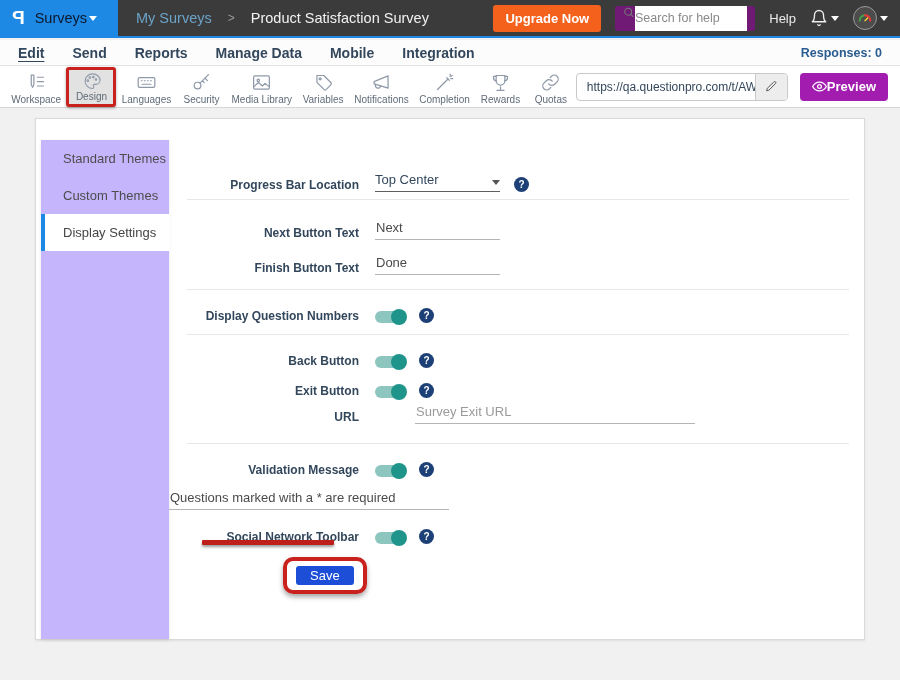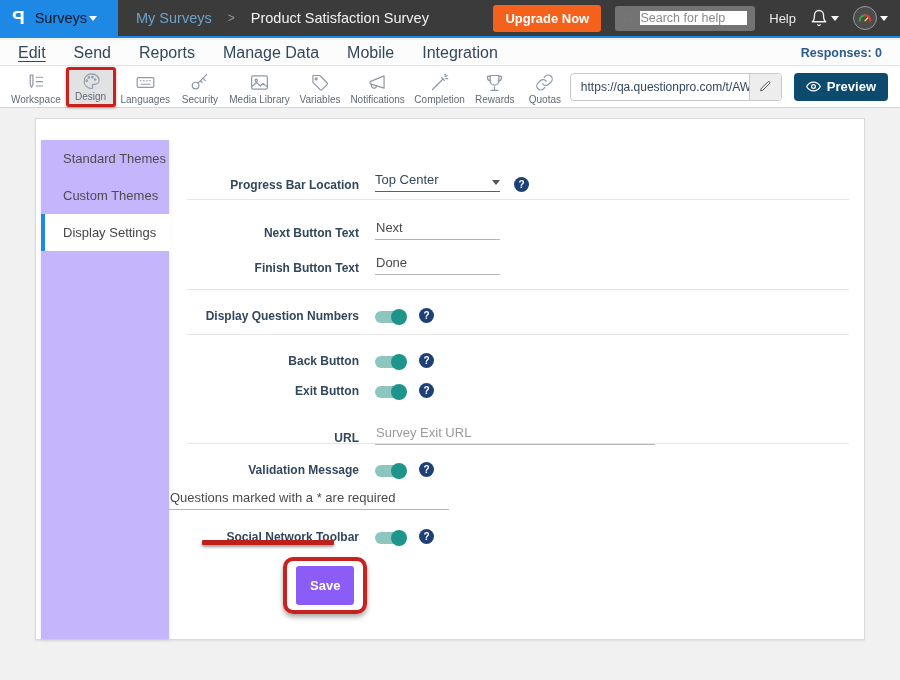--- a/index.html
+++ b/index.html
@@ -15,56 +15,56 @@
   .logo-menu { color:#0f172a; font-size:14.5px; display:flex; align-items:center; gap:2px;justify-content:flex-end; }
   .caret { width:0; height:0; border-left:4px solid transparent; border-right:4px solid transparent;
            border-top:5px solid #fff; display:inline-block; }
   .breadcrumb { display:flex; align-items:center; gap:16px; margin-left:18px; }
   .bc-root { color:#6ba3c8; font-size:14.5px; }
   .bc-sep { color:#9a9a9a; font-size:12px; }
   .bc-title { color:#f2f2f2; font-size:14.5px; }
   .header-right { margin-left:auto; display:flex; align-items:center; gap:14px; padding-right:12px; }
   .upgrade-btn { background:#f4611d; color:#fff; font-size:13px; font-weight:bold; border:none;
                  border-radius:3px; padding:6px 12px; cursor:pointer; }
-  .help-search { display:flex; align-items:center; background:#737373; border-radius:3px; height:25px;
-                 width:140px; padding:0 8px; gap:6px; }
+  .help-search { display:flex; background:#701a75; border-radius:3px; height:25px;
+                 width:140px; padding:0 8px; }
   .help-search input { border:none; outline:none; font-size:12.5px; width:100%; color:#444;
                        font-family:"Liberation Sans", sans-serif; }
   .help-search input::placeholder { color:#8a8a8a; }
   .help-label { color:#ececec; font-size:13px; }
   .icon-btn { display:flex; align-items:center; gap:3px; }
   .avatar { width:24px; height:24px; border-radius:50%; background:#4c4c4c; border:1.5px solid #9a9a9a;
             display:flex; align-items:center; justify-content:center; }
 
   
   .subnav { position:absolute; top:40px; left:0; right:0; height:26px; background:#fcfcfc;
             display:flex; align-items:center; gap:28px; padding:0 18px; border-bottom:1px solid #e3e3e3; }
-  .subnav-item { font-size:16px; font-weight:normal; color:#33475c; cursor:pointer; }
+  .subnav-item { font-size:14px; font-weight:bold; color:#33475c; cursor:pointer; }
   .subnav-item.active { text-decoration:underline; text-underline-offset:3px; }
   .responses { margin-left:auto; color:#2b5c8f; font-size:12.5px; font-weight:bold; }
 
   
   .toolbar { position:absolute; top:66px; left:0; right:0; height:42px; background:#fff;
              border-bottom:1px solid #d6d6d6; display:flex; align-items:center; padding-left:6px; }
   .tb-item { display:flex; flex-direction:column; align-items:center; justify-content:flex-end;
              gap:1px; padding:2px 7px; height:40px; min-width:50px; cursor:pointer; }
   .tb-item svg { stroke:#8e99a8; fill:none; stroke-width:1.4; stroke-linecap:round; stroke-linejoin:round; }
   .tb-label { font-size:10px; color:#5f6b78; white-space:nowrap; }
   .tb-item.design-active { background:#e2e2e2; border:3px solid #c9211e; border-radius:3px;
                            box-shadow:0 1px 3px rgba(0,0,0,.35); }
   .url-group { margin-left:auto; display:flex; align-items:center; gap:12px; padding-right:12px; }
   .url-field { display:flex; align-items:center; border:1px solid #c9c9c9; border-radius:4px;
                height:28px; overflow:hidden; background:#fff; }
   .url-text { font-size:12px; color:#33475c; padding:0 10px; max-width:178px; overflow:hidden;
               white-space:nowrap; }
   .url-edit { width:32px; height:28px; background:#ededed; border-left:1px solid #c9c9c9;
               display:flex; align-items:center; justify-content:center; cursor:pointer; }
-  .preview-btn { background:#0c4a6e; border:none; color:#fff; font-size:13px; font-weight:bold;
+  .preview-btn { background:#a21caf; border:none; color:#fff; font-size:13px; font-weight:bold;
                  height:28px; border-radius:4px; padding:0 12px; display:flex; align-items:center;
-                 gap:6px; cursor:pointer; }
+                 cursor:pointer; }
 
   
   .card { position:absolute; left:35px; top:118px; width:830px; height:522px; background:#fff;
           border:1px solid #dadada; box-shadow:0 1px 2px rgba(0,0,0,.08); }
   .side { position:absolute; left:5px; top:21px; bottom:0; width:128px; background:#c4b5fd;
           box-shadow:0 1px 3px rgba(0,0,0,.10); }
   .side-item { height:37px; display:flex; align-items:center; padding-left:22px; font-size:13px;
                color:#4d4d4d; cursor:pointer; }
   .side-item.active { background:#fff; border-left:4px solid #1e88e5; padding-left:18px;
                       width:129px; color:#454545; }
@@ -89,22 +89,22 @@
   .toggle .knob { position:absolute; right:-2px; top:-2px; width:16px; height:16px; border-radius:50%;
                   background:#1f948a; }
   .help-q { width:15px; height:15px; border-radius:50%; background:#1d4077; color:#fff; font-size:10px;
             font-weight:bold; display:flex; align-items:center; justify-content:center; margin-left:14px;
             cursor:pointer; flex-shrink:0; }
 
   .snt-underline { position:absolute; top:421px; left:33px; width:132px; height:5px; background:#bf1f1b;
                    border-radius:1px; box-shadow:0 2px 3px rgba(0,0,0,.4); }
   .save-annotation { position:absolute; top:438px; left:114px; border:4px solid #c9211e;
                      border-radius:10px; padding:5px 9px; box-shadow:0 3px 5px rgba(0,0,0,.35); }
-  .save-btn { background:#8b5cf6; border:none; color:#fff; font-size:13px; font-weight:bold;
-              padding:12px 14px; border-radius:3px; cursor:pointer; }
+  .save-btn { background:#1d4ed8; border:none; color:#fff; font-size:13px; font-weight:normal;
+              padding:2px 14px; border-radius:3px; cursor:pointer; }
 </style>
 </head>
 <body>
 
 <div class="screen">
 
   <div class="header">
     <div class="logo-block">
       <span class="logo-p">P</span>
       <span class="logo-menu">
@@ -328,21 +328,21 @@
       </div>
 
       <div class="row" style="top:249px;">
         <span class="flabel">Exit Button</span>
         <span class="toggle">
             <span class="knob"></span>
           </span>
         <span class="help-q">?</span>
       </div>
 
-      <div class="row" style="top:296px;">
+      <div class="row" style="top:275px;gap:40px;">
         <span class="flabel">URL</span>
         <input class="u-input w280" type="text" placeholder="Survey Exit URL" style="">
       </div>
 
       <div class="divider" style="top:324px;"></div>
 
       <div class="row" style="top:328px;">
         <span class="flabel">Validation Message</span>
         <span class="toggle">
             <span class="knob"></span>

